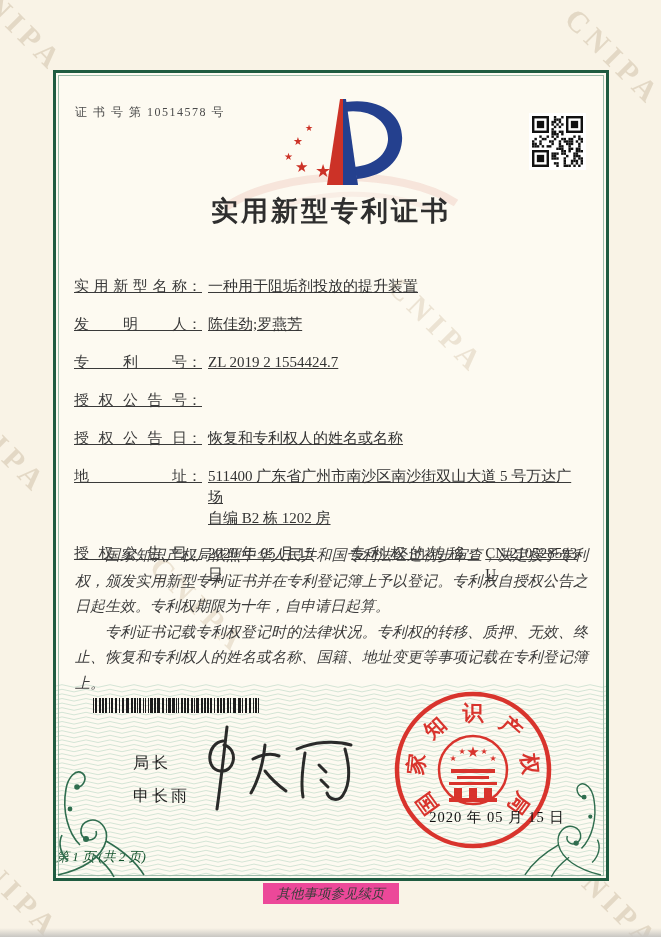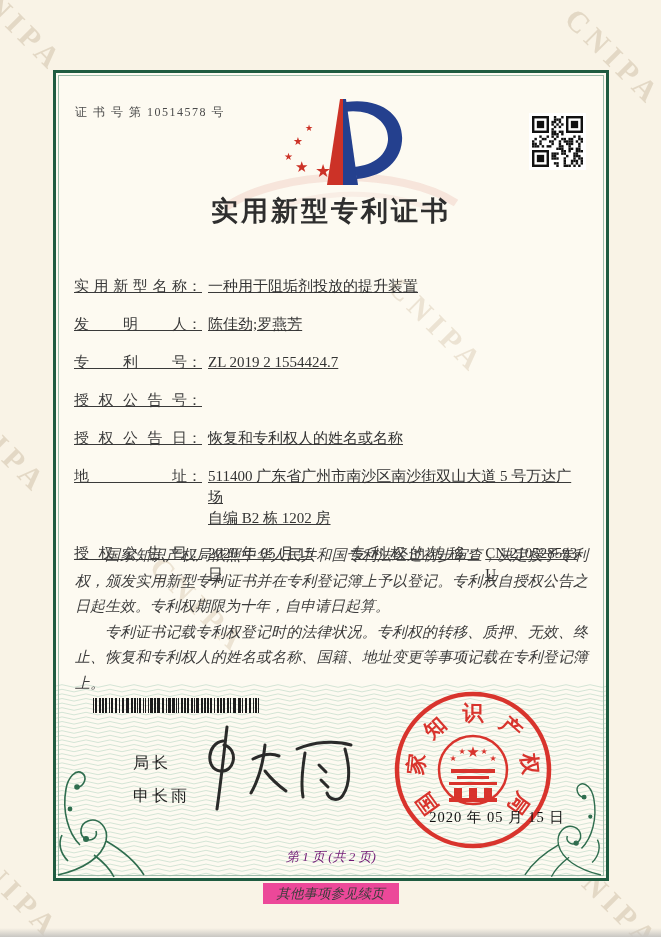--- a/index.html
+++ b/index.html
@@ -30,22 +30,22 @@
         font-style:italic;text-align:justify;color:#3d3d3d;z-index:2;}
   #paras p{margin:0;text-indent:2em;}
   #barcode{left:37px;top:625px;z-index:2;}
   #waves{left:0;bottom:0;z-index:1;}
   #signer{left:39px;top:680px;font-size:16px;letter-spacing:3px;color:#1f1f1f;z-index:2;margin-left:38px;}
   #signer div{margin-bottom:12px;}
   #signature{left:137px;top:650px;z-index:2;}
   #seal{left:334px;top:614px;z-index:2;}
   #seal-date{left:346px;top:735px;width:190px;text-align:center;font-size:14.5px;
         letter-spacing:1px;color:#111;z-index:3;}
-  #page-info{left:0;top:775px;width:100%;text-align:center;font-size:13px;
-        font-style:italic;color:#701a75;z-index:2;}
+  #page-info{left:0;top:775px;width:100%;font-size:13px;
+        font-style:italic;color:#14532d;z-index:2;}
   .ornament{z-index:3;}
   #footer-note{position:absolute;left:0;top:884px;width:100%;text-align:center;z-index:2;}
   #footer-note span{background:#ec4899;padding:3px 14px;font-size:13.5px;font-style:italic;color:#3d3d3d;}
   #bottom-band{position:absolute;left:0;bottom:0;width:100%;height:9px;
         background:linear-gradient(#f9f3e600,#c8c6c2);z-index:4;}
 </style>
 </head>
 <body>
 
 <div id="root">

